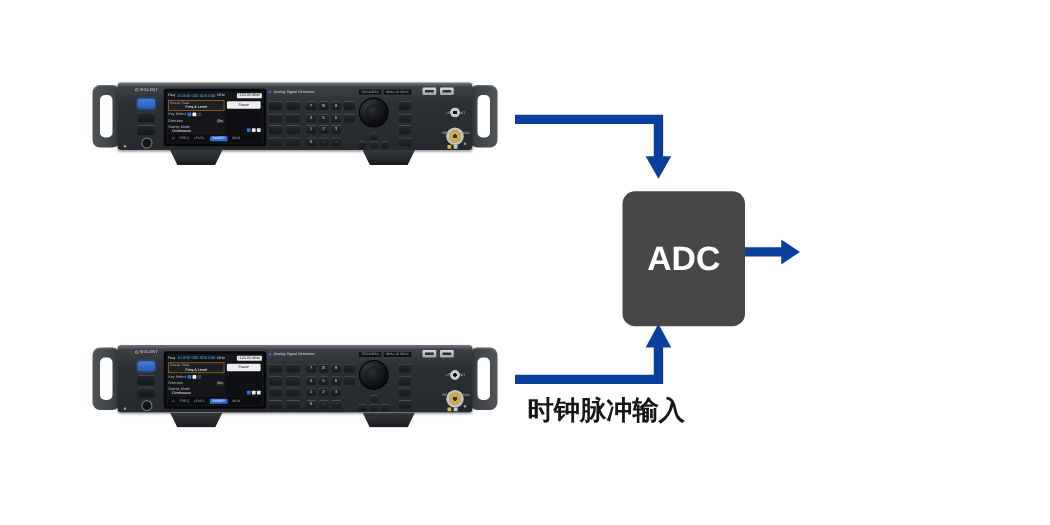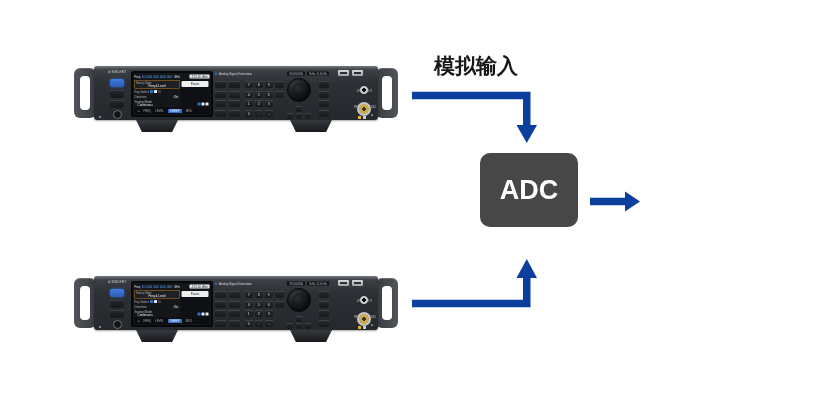--- a/index.html
+++ b/index.html
@@ -7,21 +7,21 @@
   .stage { position:relative; width:840px; height:420px; background:#ffffff; overflow:hidden;
            font-family:"Liberation Sans","DejaVu Sans",sans-serif; }
   .arrows { position:absolute; left:0; top:0; pointer-events:none; }
 
   
   .flow-label { position:absolute; font-size:21px; font-weight:600; color:#161616; text-align:center; }
   .lbl-analog { left:410px; top:52px; width:132px; }
   .lbl-clock  { left:402px; top:314px; width:166px; }
   .box { position:absolute; border-radius:10px; color:#fff; display:flex; flex-direction:column;
          align-items:center; justify-content:center; text-align:center; }
-  .box-adc { left:480px; top:153px; width:98px; height:74px; background:#474747; font-weight:700; }
+  .box-adc { left:498px; top:153px; width:98px; height:108px; background:#474747; font-weight:700; }
   .box-adc .l1 { font-size:27px; line-height:33px; }
   .box-adc .l2 { font-size:24px; line-height:30px; }
   .box-out { left:652px; top:154px; width:119px; height:95px; background:#9b9b9b; font-weight:600; }
   .box-out .l1, .box-out .l2 { font-size:20px; line-height:29px; }
 
   
   .instrument { position:absolute; width:324px; height:70px; }
   .inst-top { left:74px; top:64px; }
   .inst-bot { left:74px; top:274px; }
   .handle { position:absolute; top:4px; width:22px; height:50px; border-radius:6px;
@@ -127,21 +127,21 @@
 
   <svg class="arrows" width="840" height="420" viewBox="0 0 840 420">
     <path d="M412 95.5 L526.75 95.5 L526.75 126" fill="none" stroke="#0a3f9e" stroke-width="7.5"></path>
     <polygon points="516.5,125 537,125 526.75,143" fill="#0a3f9e"></polygon>
     <path d="M412 303.5 L526.75 303.5 L526.75 277" fill="none" stroke="#0a3f9e" stroke-width="7.5"></path>
     <polygon points="516.5,278 537,278 526.75,259" fill="#0a3f9e"></polygon>
     <path d="M590 201.5 L626 201.5" fill="none" stroke="#0a3f9e" stroke-width="7.5"></path>
     <polygon points="625,191.5 625,211.5 640,201.5" fill="#0a3f9e"></polygon>
   </svg>
 
-  <div class="flow-label lbl-analog">模拟输入</div>
+  <div class="flow-label lbl-clock">时钟脉冲输入</div>
 
   <div class="box box-adc">
     <div class="l1">ADC</div>
   </div>
 
   <div class="instrument inst-top">
     <div class="handle hl">
         <div class="hole"></div>
       </div>
     <div class="handle hr">

